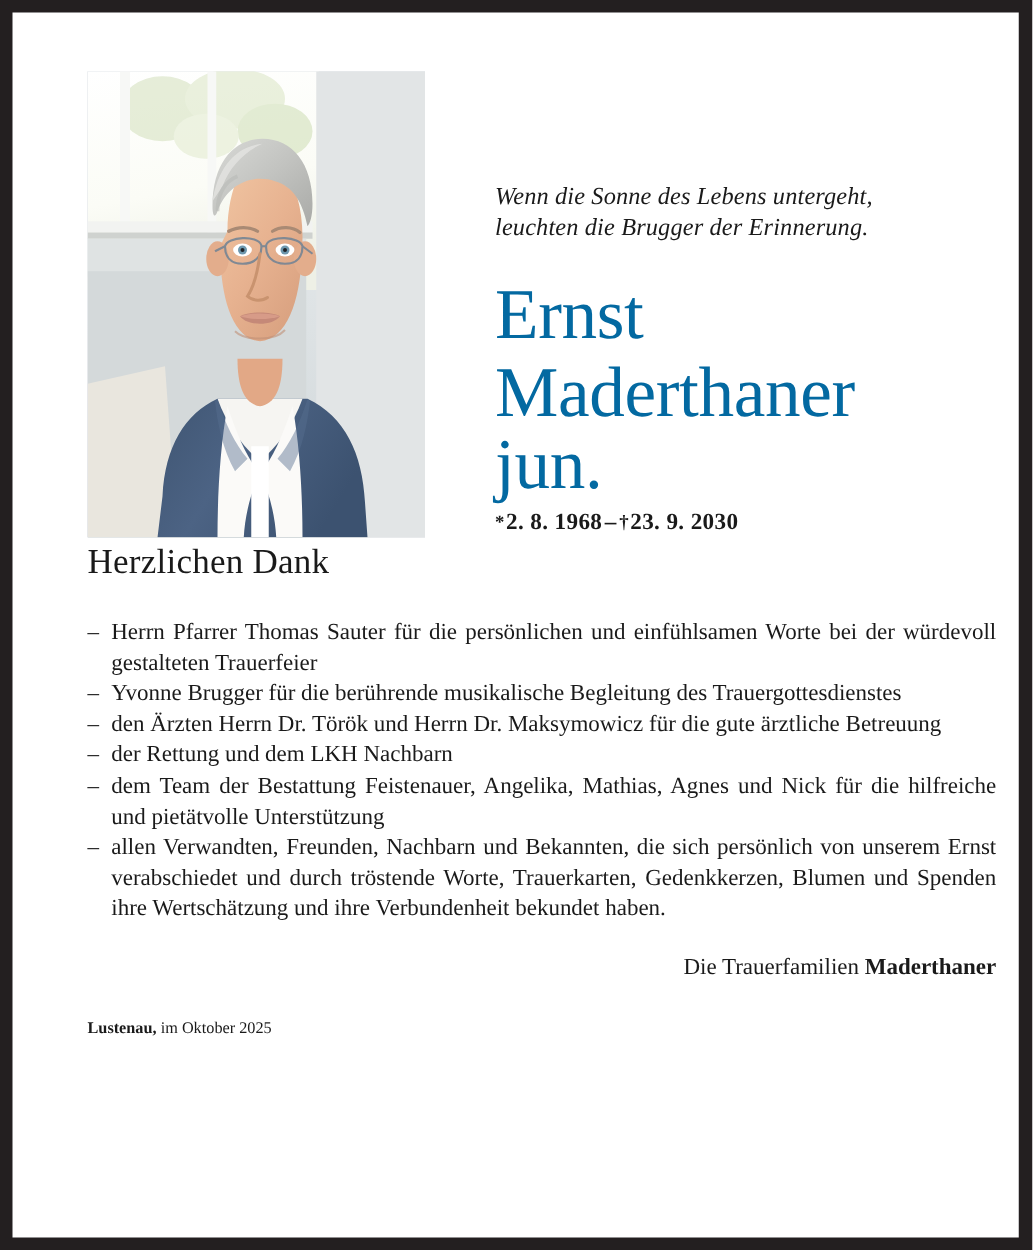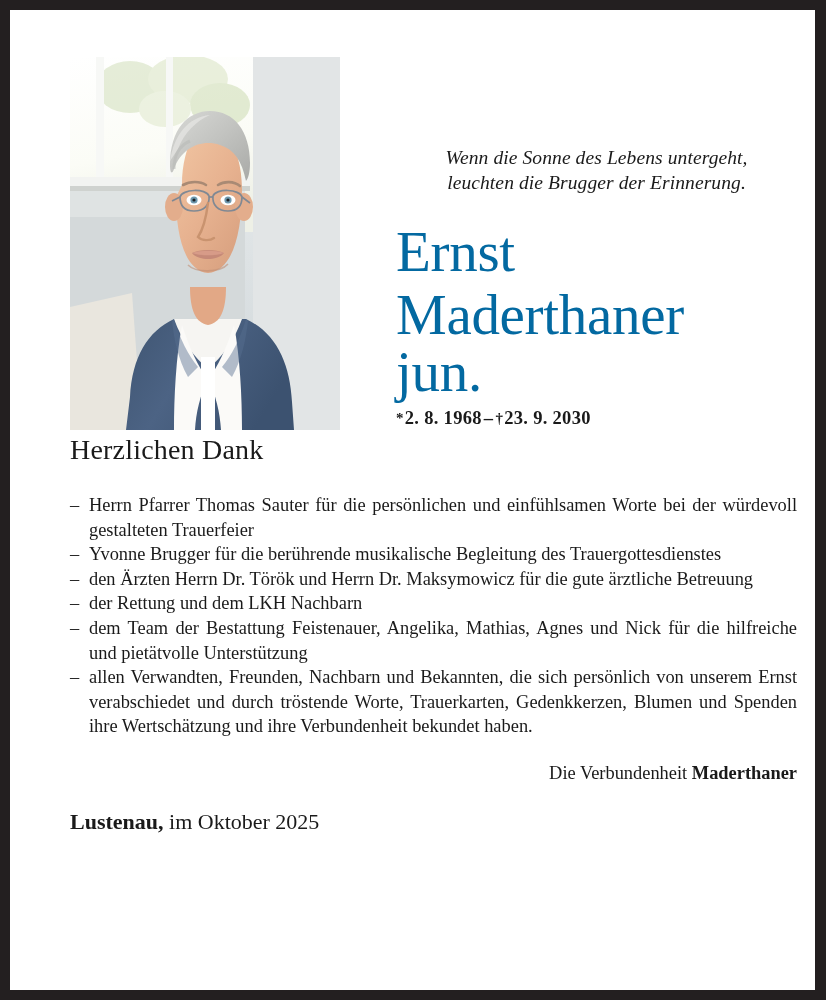--- a/index.html
+++ b/index.html
@@ -58,21 +58,21 @@
   }
 
   .verse {
     font-style: italic;
     font-size: 19.5px;
     line-height: 25px;
     letter-spacing: 0.1px;
     color: #1a1a1a;
     padding-top: 135px;
   }
-  .verse div { white-space: nowrap; text-align: center; }
+  .verse div { white-space: nowrap; }
 
   .given-name,
   .family-name,
   .suffix-name {
     font-size: 57px;
     line-height: 57px;
     font-weight: 400;
     letter-spacing: -0.3px;
     color: #0369a1;
     white-space: nowrap;
@@ -140,21 +140,21 @@
     padding: 0 18px 0 60px;
     text-align: right;
     font-size: 18.4px;
     line-height: 24px;
   }
   .families-line .surname { font-weight: 700; }
 
   .place-line {
     margin-top: 25px;
     padding: 0 18px 0 60px;
-    font-size: 22px;
+    font-size: 13px;
     line-height: 24px;
   }
   .place-line .city { font-weight: 700; }
 </style>
 </head>
 <body>
 
 <div class="notice-frame">
   <div class="notice-card">
 
@@ -284,21 +284,21 @@
           <span class="body">dem Team der Bestattung Feistenauer, Angelika, Mathias, Agnes und Nick für die hilfreiche und pietätvolle Unterstützung</span>
         </li>
         <li class="thanks-item">
           <span class="marker">–</span>
           <span class="body">allen Verwandten, Freunden, Nachbarn und Bekannten, die sich persönlich von unserem Ernst verabschiedet und durch tröstende Worte, Trauerkarten, Gedenkkerzen, Blumen und Spenden ihre Wertschätzung und ihre Verbundenheit bekundet haben.</span>
         </li>
       </ul>
     </div>
 
     <div class="families-line">
-      <span>Die Verbundenheit </span><span class="surname">Maderthaner</span>
+      <span>Die Trauerfamilien </span><span class="surname">Maderthaner</span>
     </div>
 
     <div class="place-line">
       <span class="city">Lustenau,</span><span> im Oktober 2025</span>
     </div>
 
   </div>
 </div>
 
 </body></html>

